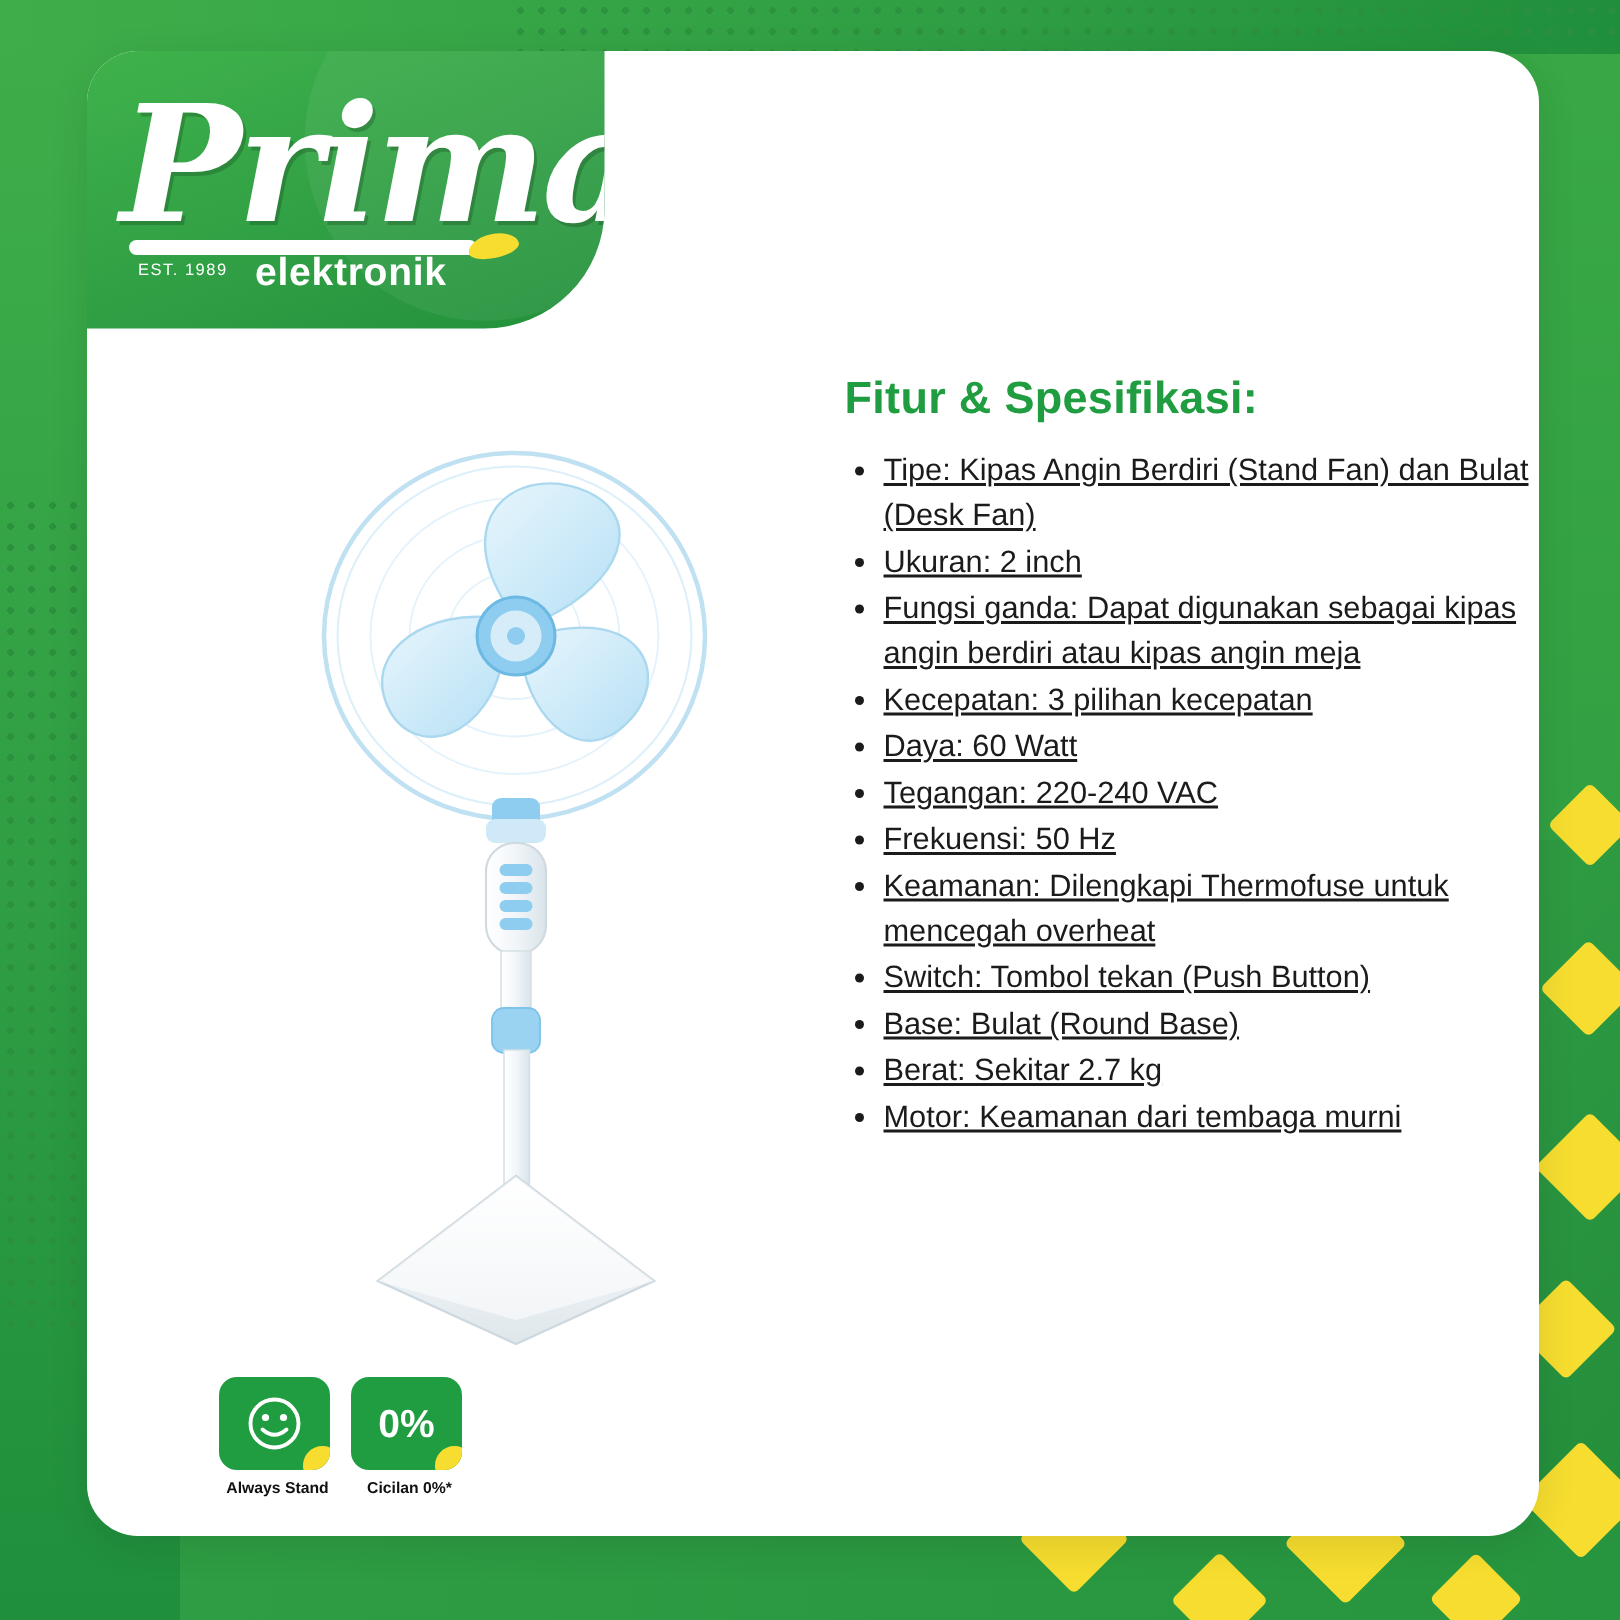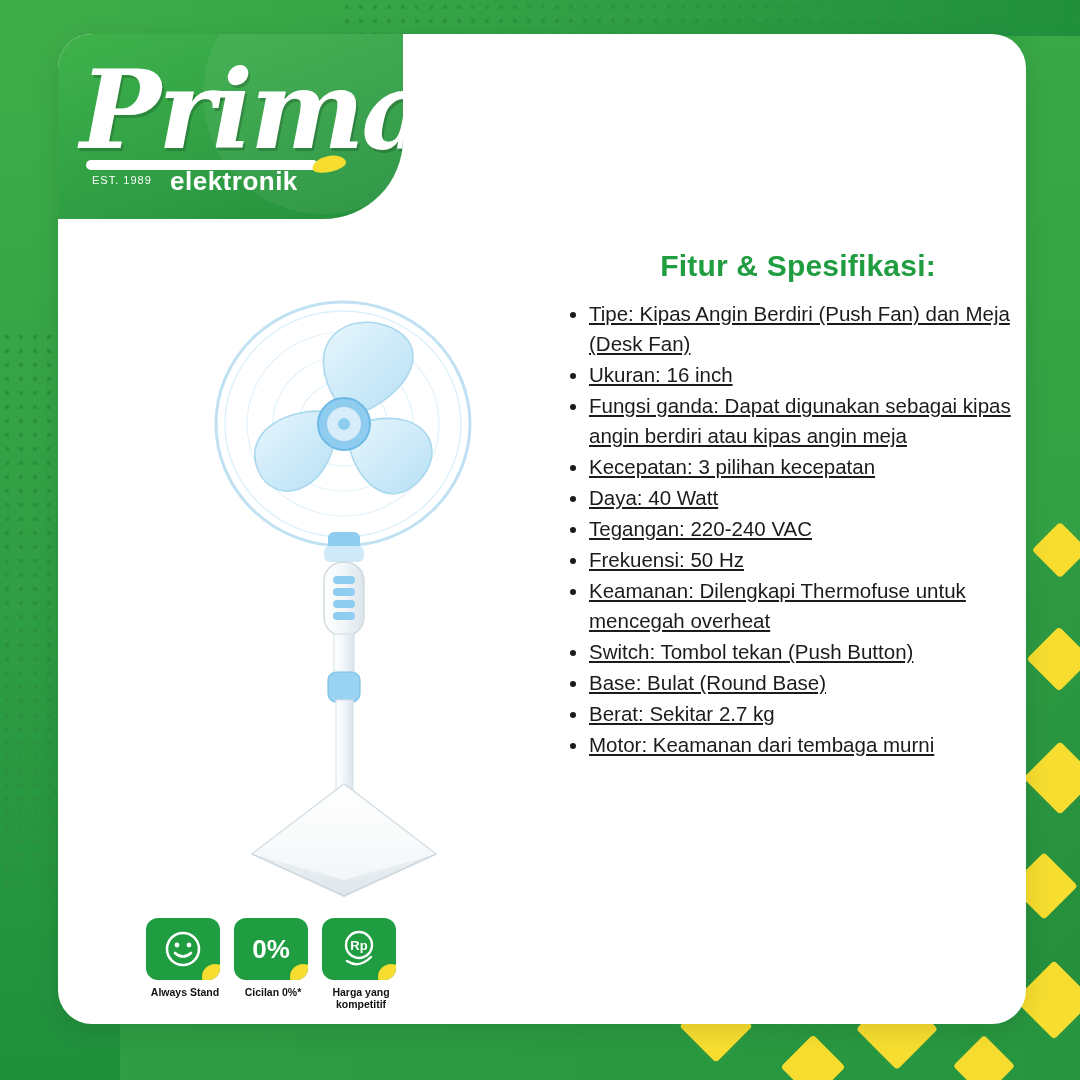--- a/index.html
+++ b/index.html
@@ -121,21 +121,21 @@
   .benefit .cap{
     margin-top:6px;font-size:10.5px;font-weight:700;color:#111;line-height:12px;
   }
 
   
   .spec{
     position:absolute;left:505px;top:215px;width:470px;
   }
   .spec h2{
     margin:0 0 16px 0;
-    font-size:30px;font-weight:700;color:#1f9d40;text-align:center;
+    font-size:30px;font-weight:700;color:#1f9d40;
     letter-spacing:.2px;
   }
   .spec ul{
     margin:0;padding-left:26px;list-style:disc;
   }
   .spec li{
     font-size:20.5px;line-height:30px;color:#1b1b1b;margin-bottom:1px;
   }
   .spec li span{text-decoration:underline;text-underline-offset:2px;}
 </style>
@@ -244,41 +244,31 @@
       </div>
 
       <div class="benefit">
         <div class="box">
           <span style="color:#fff;font-size:26px;font-weight:700;">0%</span>
         </div>
         <div class="cap">Cicilan 0%*</div>
       </div>
 
 
-      <div class="benefit">
-        <div class="box">
-          <svg width="44" height="44" viewBox="0 0 44 44">
-            <circle cx="22" cy="18" r="13" fill="none" stroke="#fff" stroke-width="2.4"></circle>
-            <text x="22" y="23" text-anchor="middle" font-family="Liberation Sans, sans-serif" font-size="13" font-weight="700" fill="#fff">Rp</text>
-            <path d="M10 34 Q22 42 34 30" fill="none" stroke="#fff" stroke-width="2.4" stroke-linecap="round"></path>
-          </svg>
-        </div>
-        <div class="cap">Harga yang kompetitif</div>
-      </div>
 
     </div>
 
     <div class="spec">
       <h2>Fitur &amp; Spesifikasi:</h2>
       <ul>
-        <li><span>Tipe: Kipas Angin Berdiri (Push Fan) dan Meja (Desk Fan)</span></li>
-        <li><span>Ukuran: 16 inch</span></li>
+        <li><span>Tipe: Kipas Angin Berdiri (Stand Fan) dan Bulat (Desk Fan)</span></li>
+        <li><span>Ukuran: 2 inch</span></li>
         <li><span>Fungsi ganda: Dapat digunakan sebagai kipas angin berdiri atau kipas angin meja</span></li>
         <li><span>Kecepatan: 3 pilihan kecepatan</span></li>
-        <li><span>Daya: 40 Watt</span></li>
+        <li><span>Daya: 60 Watt</span></li>
         <li><span>Tegangan: 220-240 VAC</span></li>
         <li><span>Frekuensi: 50 Hz</span></li>
         <li><span>Keamanan: Dilengkapi Thermofuse untuk mencegah overheat</span></li>
         <li><span>Switch: Tombol tekan (Push Button)</span></li>
         <li><span>Base: Bulat (Round Base)</span></li>
         <li><span>Berat: Sekitar 2.7 kg</span></li>
         <li><span>Motor: Keamanan dari tembaga murni </span></li>
       </ul>
     </div>
 

